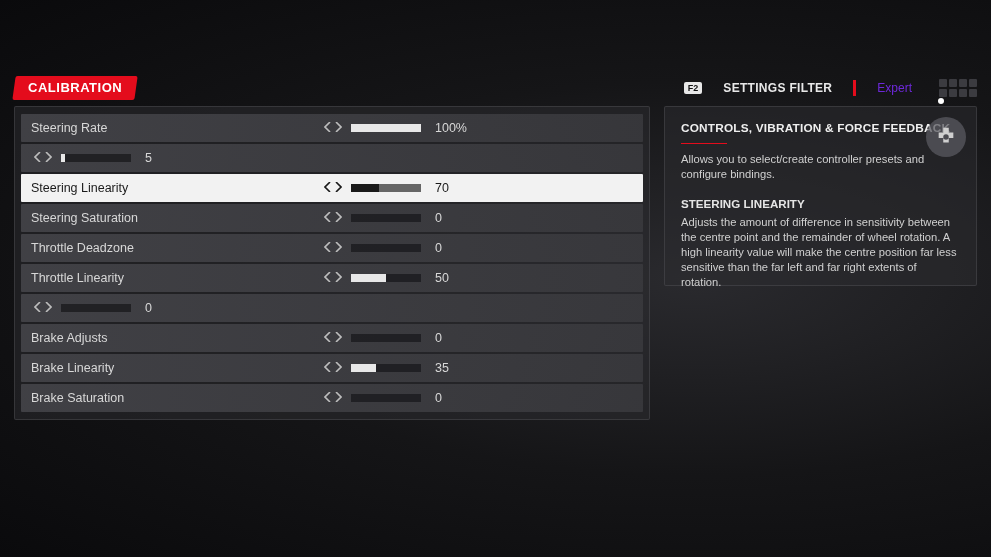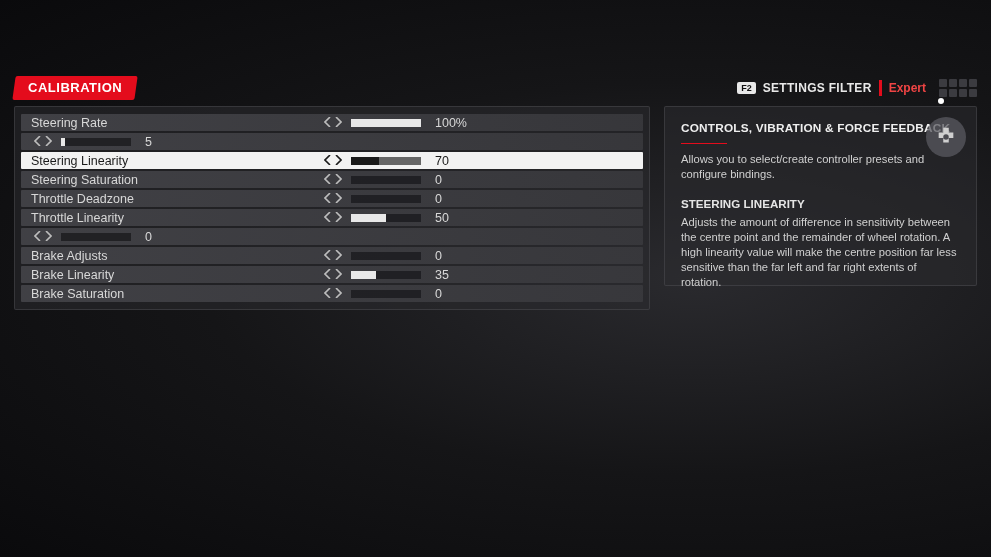--- a/index.html
+++ b/index.html
@@ -20,32 +20,32 @@
     color: #fff;
     font-weight: 700;
     font-size: 13px;
     padding: 4px 14px 5px 14px;
     border-radius: 2px;
     transform: skewX(-8deg);
     letter-spacing: 0.5px;
   }
   .calib-badge span { display:inline-block; transform: skewX(8deg); }
   .filter-box {
-    display: flex; align-items: center; gap: 7px;
+    display: flex; align-items: center; gap: 21px;
     color: #e8e8e8;
     font-size: 12px;
     position: relative;
   }
   .keycap {
     background: #e8e8e8; color:#111; font-size:9px; font-weight:700;
     padding: 1px 4px; border-radius: 2px;
   }
   .filter-label { font-weight:700; letter-spacing:0.3px; }
   .filter-sep { width:3px; height:16px; background:#e40c1c; }
-  .filter-value { color:#ef4444; font-weight:700; }
+  .filter-value { color:#6d28d9; font-weight:400; }
   .pips {
     display:grid; grid-template-columns: repeat(4, 8px); grid-template-rows: repeat(2, 8px);
     gap:2px; margin-left:6px;
   }
   .pips div { background:#3b3b40; border-radius:1px; }
   .pip-dot {
     position:absolute; right: 33px; top: 19px;
     width:6px;height:6px;border-radius:50%;background:#fff;
   }
   .main {
@@ -56,21 +56,21 @@
     flex: 0 0 636px;
     background: rgba(44,44,48,0.55);
     border: 1px solid rgba(90,90,95,0.4);
     border-radius: 2px;
     padding: 7px 6px;
     display:flex; flex-direction:column; gap:2px;
     align-self: flex-start;
   }
   .row {
     display:flex; align-items:center;
-    height: 17px;
+    height: 28px;
     background: linear-gradient(90deg, rgba(70,70,75,0.85), rgba(58,58,62,0.85));
     border-radius: 1px;
     padding: 0 6px 0 10px;
     font-size: 12.5px;
     color: #d8d8d8;
   }
   .row .label { flex: 0 0 290px; }
   .row .arrows {
     flex: 0 0 24px; display:flex; gap:2px; align-items:center; justify-content:center;
     font-size:11px; color:#bdbdbd;

